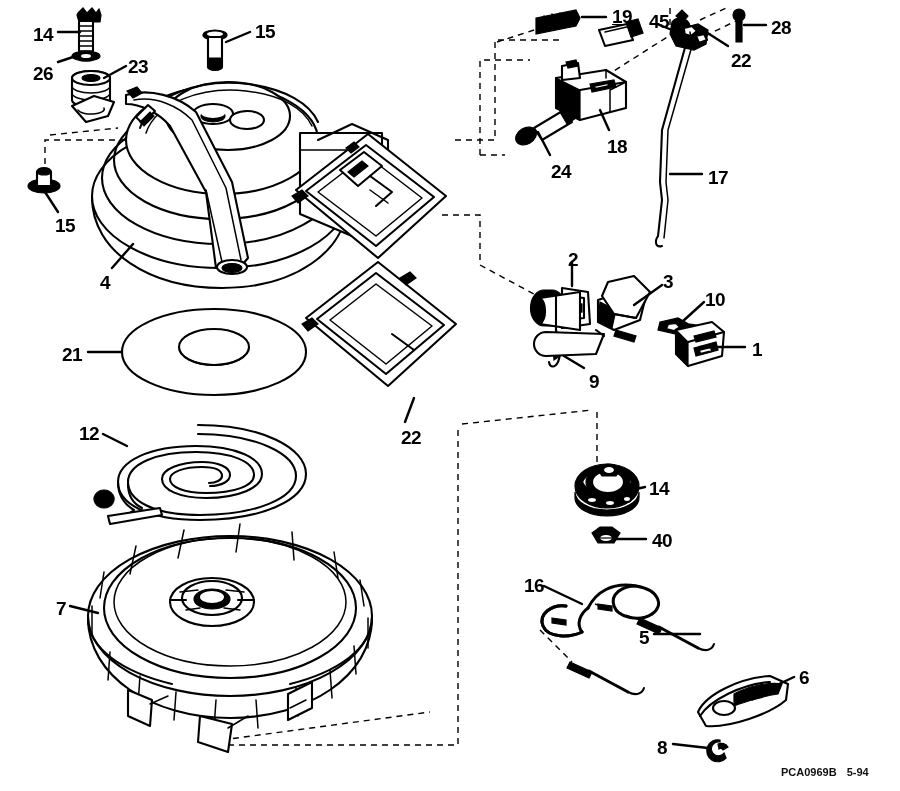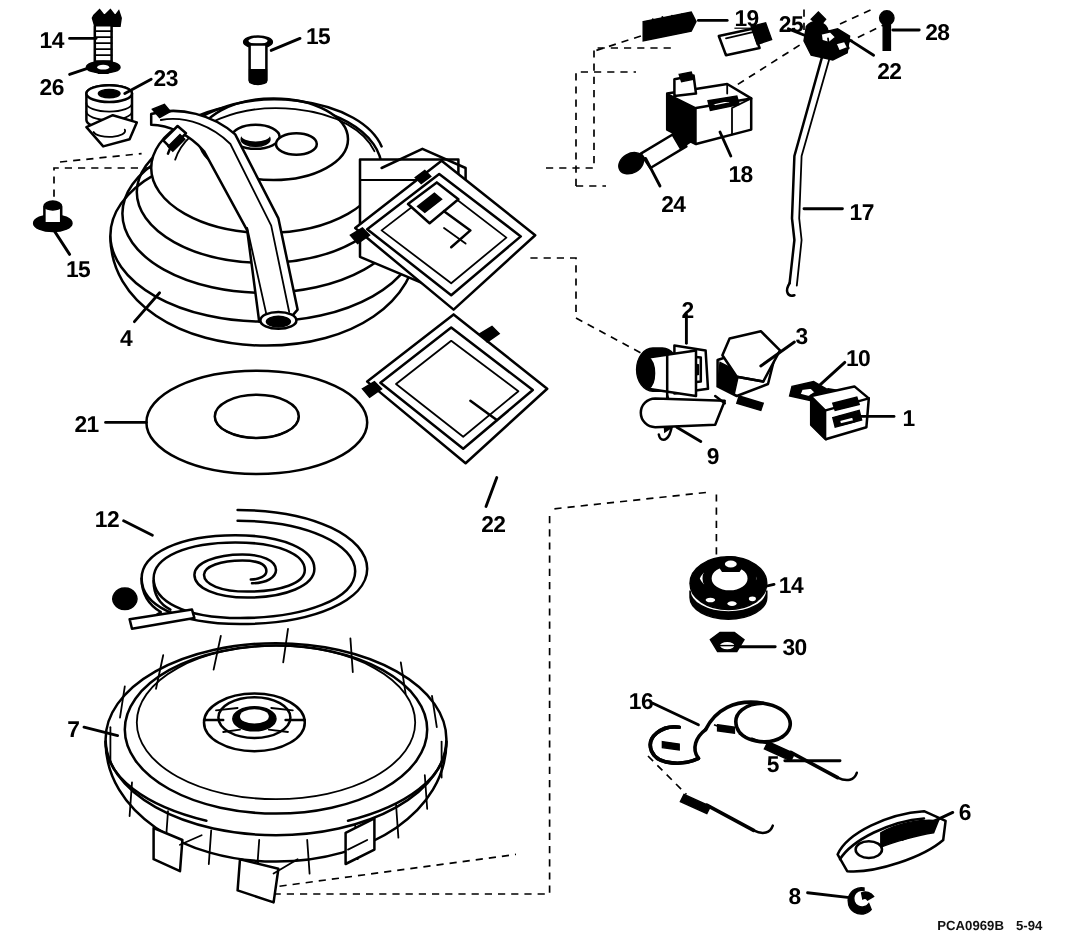--- a/index.html
+++ b/index.html
@@ -472,26 +472,26 @@
       <div class="callout" style="left: 705px; top: 290px;">10</div>
       <div class="callout" style="left: 33px; top: 25px;">14</div>
       <div class="callout" style="left: 79px; top: 424px;">12</div>
       <div class="callout" style="left: 55px; top: 216px;">15</div>
       <div class="callout" style="left: 649px; top: 479px;">14</div>
       <div class="callout" style="left: 255px; top: 22px;">15</div>
       <div class="callout" style="left: 524px; top: 576px;">16</div>
       <div class="callout" style="left: 708px; top: 168px; text-align: right;">17</div>
       <div class="callout" style="left: 607px; top: 137px;">18</div>
       <div class="callout" style="left: 612px; top: 7px; text-decoration: underline;">19</div>
-      <div class="callout" style="left: 652px; top: 531px;">30</div>
+      <div class="callout" style="left: 652px; top: 531px;">40</div>
       <div class="callout" style="left: 62px; top: 345px;">21</div>
       <div class="callout" style="left: 731px; top: 51px;">22</div>
       <div class="callout" style="left: 128px; top: 57px;">23</div>
       <div class="callout" style="left: 551px; top: 162px;">24</div>
-      <div class="callout" style="left: 649px; top: 12px;">25</div>
+      <div class="callout" style="left: 649px; top: 12px;">45</div>
       <div class="callout" style="left: 33px; top: 64px;">26</div>
       <div class="callout" style="left: 401px; top: 428px;">22</div>
       <div class="callout" style="left: 771px; top: 18px;">28</div>
     </div>
 
   <div id="catalog-code">
     <span>PCA0969B</span><span class="code-date">5-94</span>
   </div>
 
 </div>

